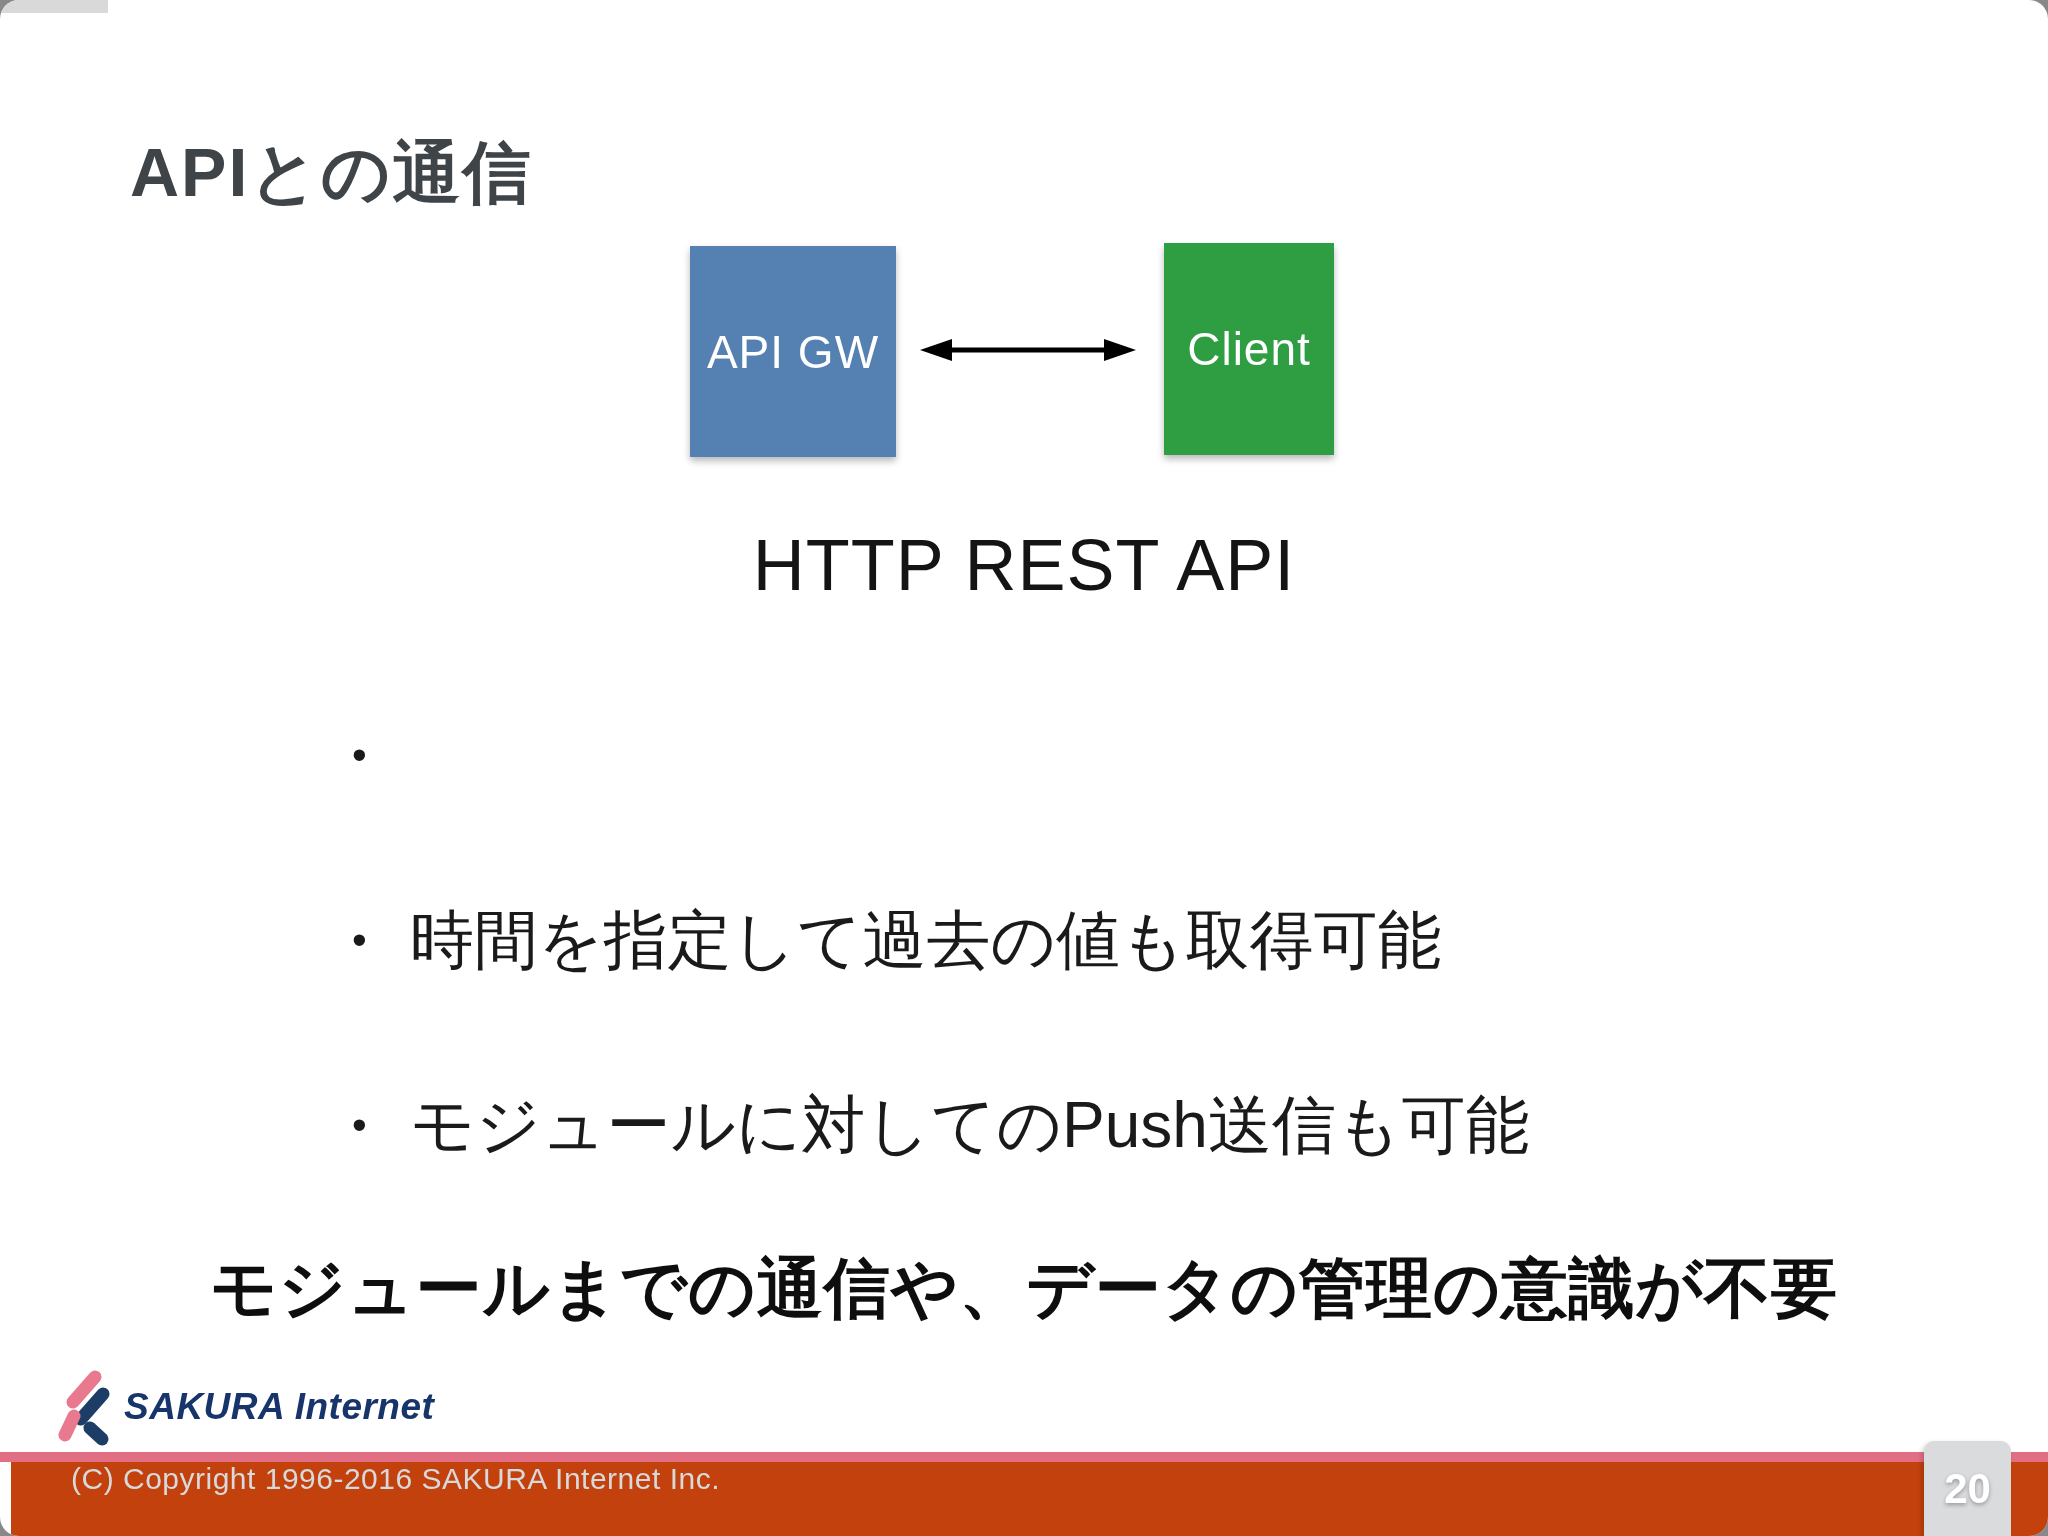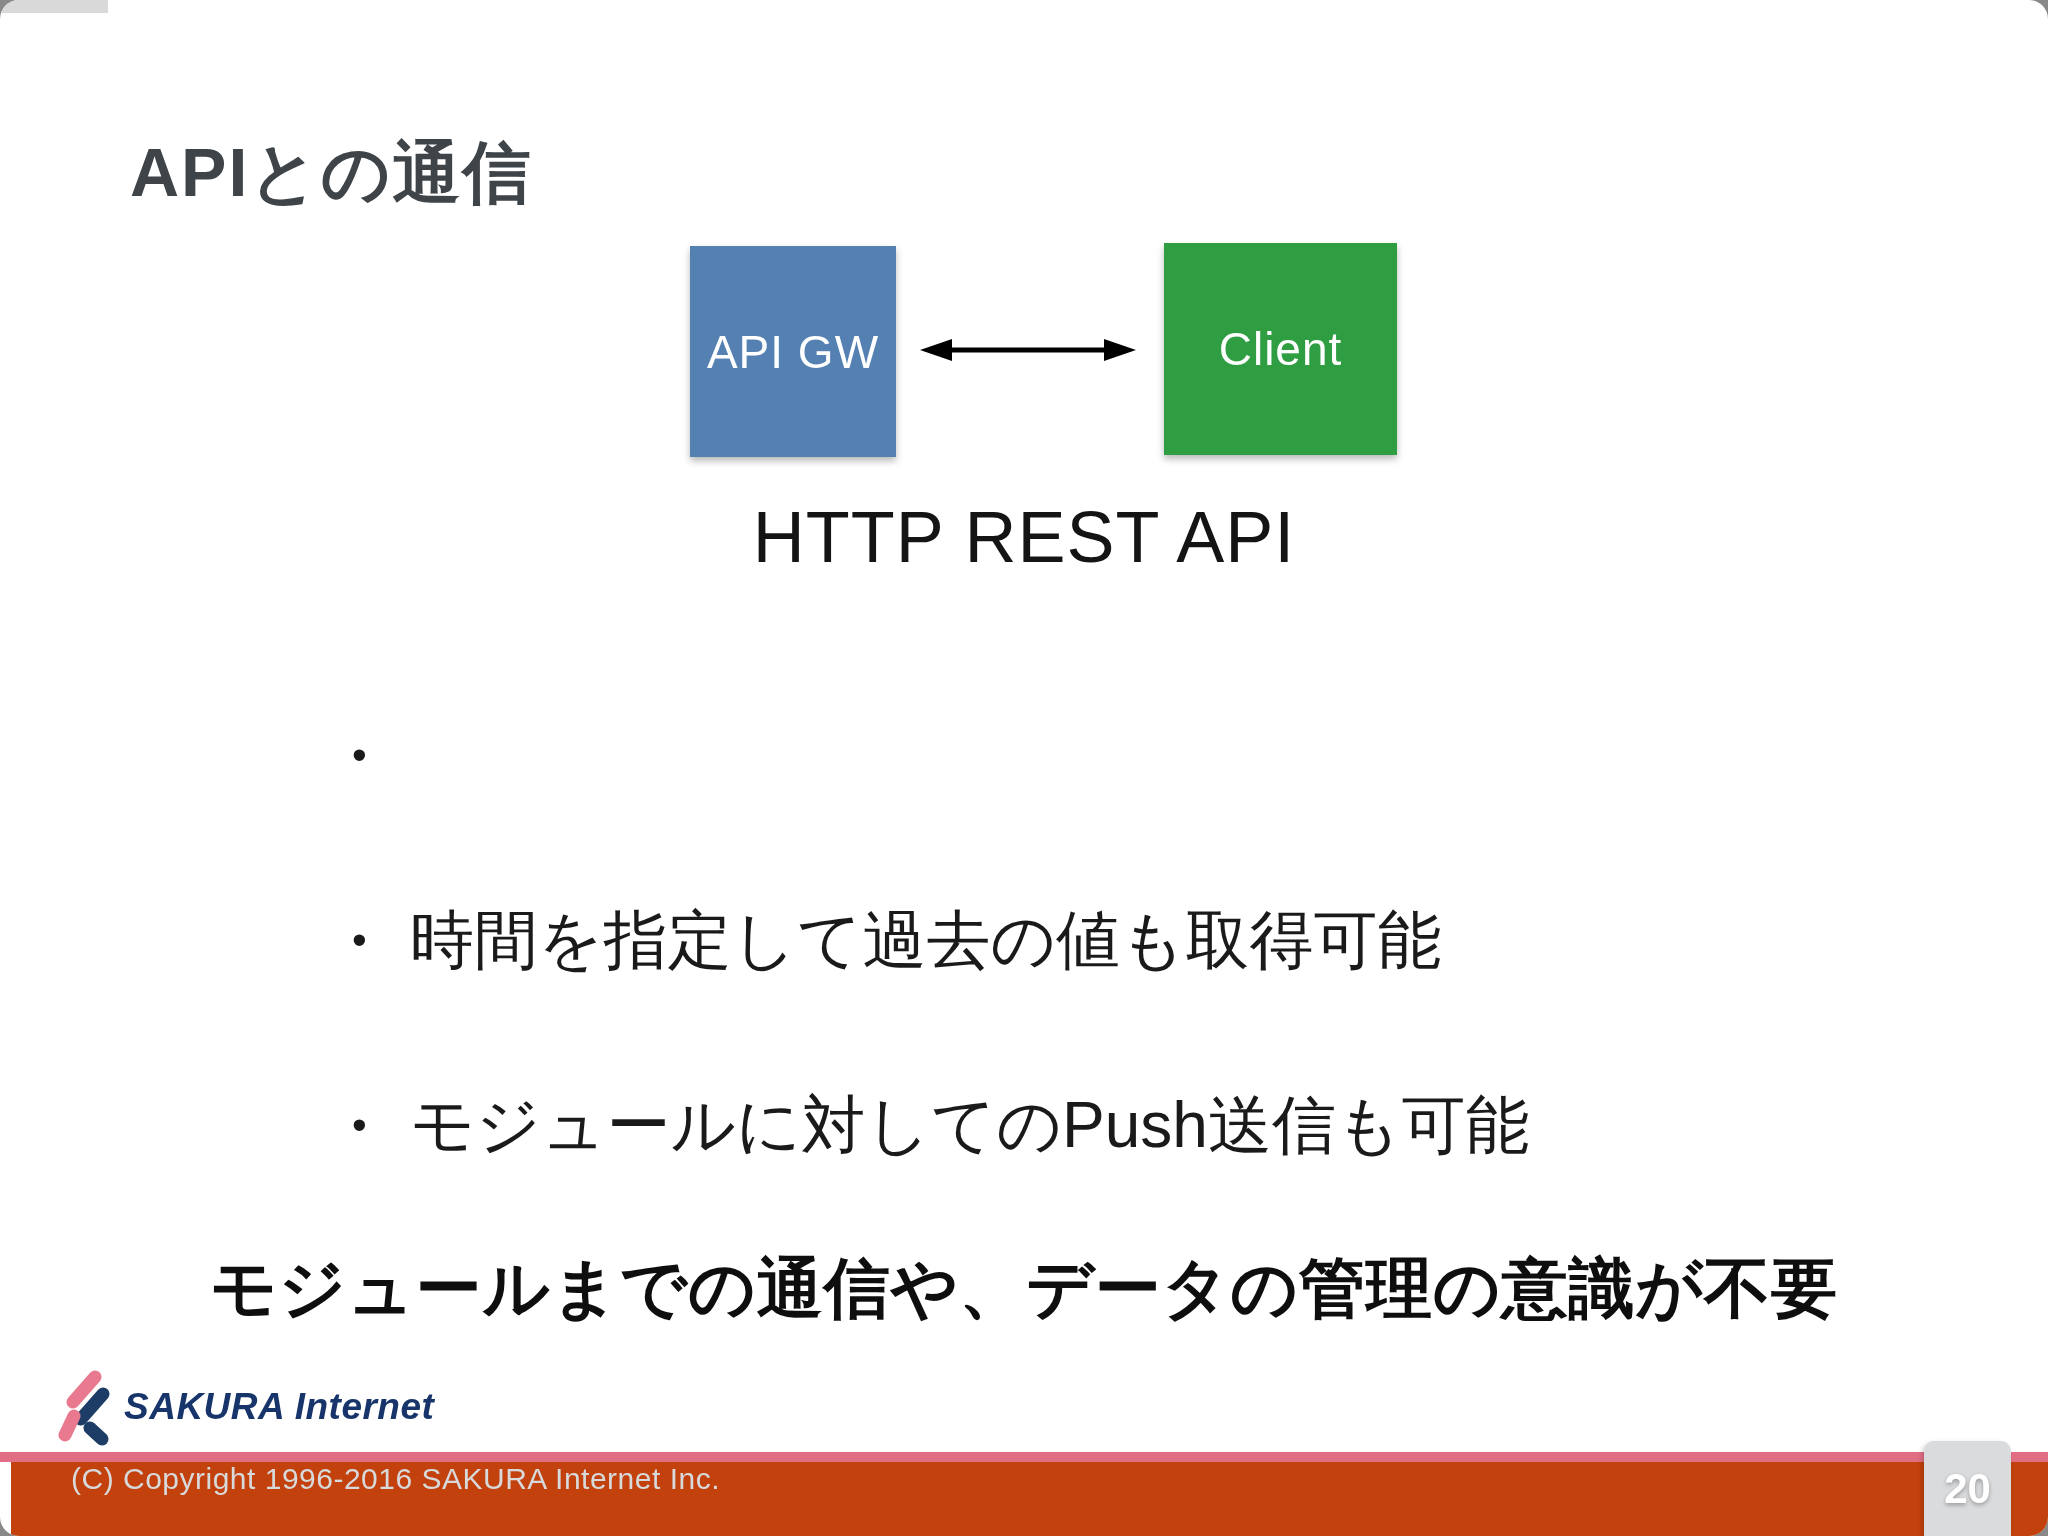--- a/index.html
+++ b/index.html
@@ -12,24 +12,24 @@
     border-radius:19px;
   }
   
   .accent-bar{position:absolute;left:0;top:119;width:108px;height:13px;background:#d9d9d9;}
   .title{position:absolute;left:130px;top:82px;font-size:68px;font-weight:800;color:#3f4449;letter-spacing:2px;white-space:nowrap;}
   
   .node{position:absolute;display:flex;align-items:center;justify-content:center;
         color:#fff;font-size:46px;font-weight:300;letter-spacing:1px;
         box-shadow:0 4px 7px rgba(0,0,0,0.28);text-align:right;}
   .node-blue{left:690px;top:246px;width:206px;height:211px;background:#5480b2;}
-  .node-green{left:1164px;top:243px;width:233px;height:212px;background:#2f9e43;}
+  .node-green{left:1164px;top:243px;width:170px;height:212px;background:#2f9e43;}
   .arrow-wrap{position:absolute;left:920px;top:332px;width:216px;height:36px;}
   
-  .heading{position:absolute;left:0;right:0;top:496px;text-align:center;
+  .heading{position:absolute;left:0;right:0;top:524px;text-align:center;
            font-size:72px;font-weight:300;color:#141414;letter-spacing:1px;white-space:nowrap;}
   
   .bullet-row{position:absolute;left:352px;right:60px;height:92px;display:flex;align-items:center;
               font-size:64px;color:#1a1a1a;white-space:nowrap;}
   .bullet-row .marker{width:58px;font-size:42px;color:#1a1a1a;flex:0 0 auto;}
   .b1{top:709px;} .b2{top:894px;} .b3{top:1079px;}
   
   .statement{position:absolute;left:0;right:0;top:1244px;text-align:center;
              font-size:66px;font-weight:800;color:#0e0e0e;letter-spacing:1px;white-space:nowrap;}
   

